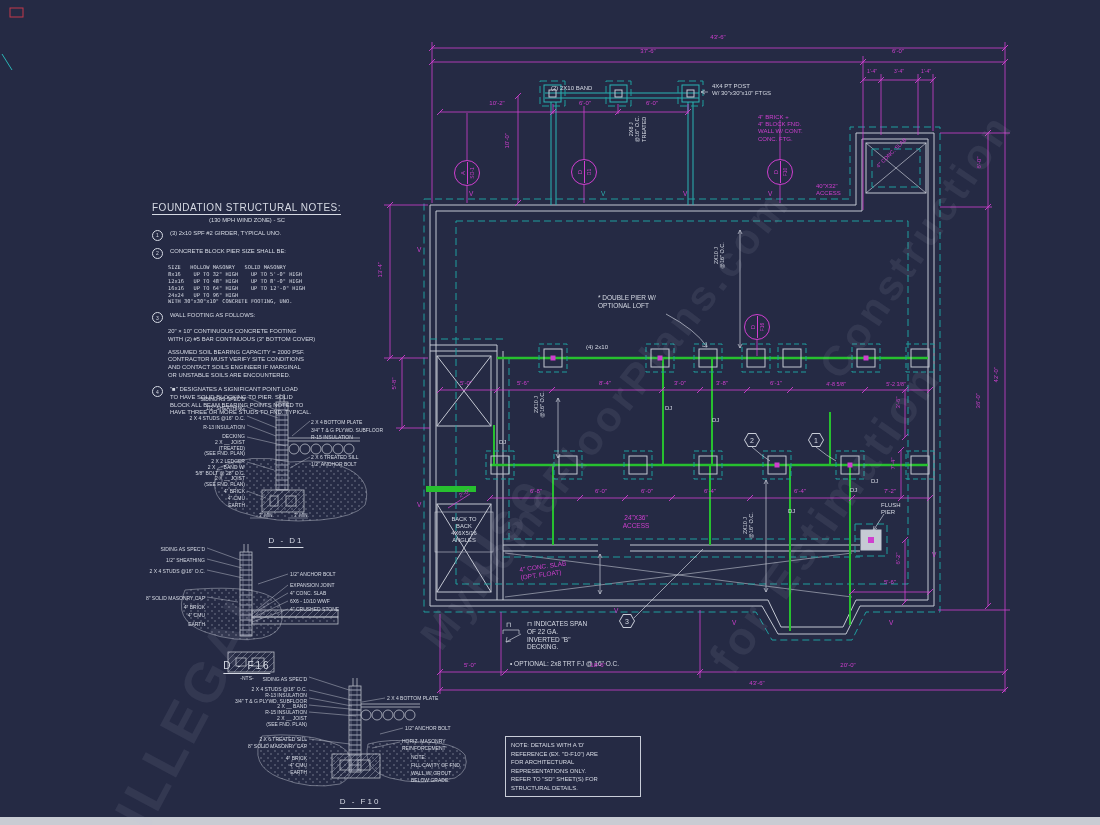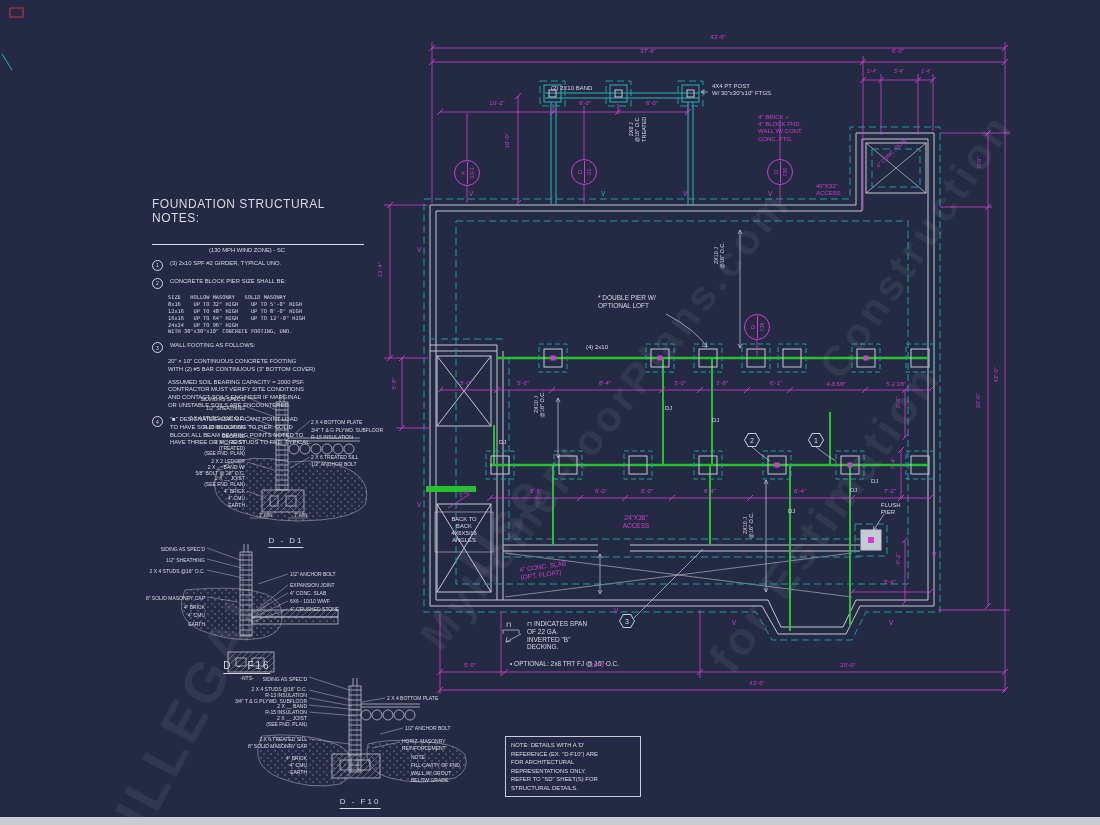--- a/index.html
+++ b/index.html
@@ -14,21 +14,21 @@
        clip-path:polygon(25% 0,75% 0,100% 50%,75% 100%,25% 100%,0 50%);}
   .hex .in{position:absolute;left:1px;top:1px;width:14px;height:12px;background:#252a44;
        clip-path:polygon(25% 0,75% 0,100% 50%,75% 100%,25% 100%,0 50%);
        display:flex;align-items:center;justify-content:center;color:#d6dae4;font-size:7px;}
   .bub{position:absolute;width:26px;height:26px;border:1px solid #cf3fcf;border-radius:50%;box-sizing:border-box;}
   .bub .dv{position:absolute;left:50%;top:1px;bottom:1px;width:1px;background:#cf3fcf;}
   .bub span{position:absolute;color:#cf3fcf;transform:translate(-50%,-50%) rotate(-90deg);white-space:nowrap;}
   .bub .a{left:32%;top:50%;font-size:6px;}
   .bub .b{left:72%;top:50%;font-size:5px;}
   #structural-notes{position:absolute;left:152px;top:197px;width:212px;color:#d6dae4;}
-  #sn-title{font-size:12px;letter-spacing:0.5px;border-bottom:1px solid #d6dae4;display:inline-block;padding-bottom:19px;}
+  #sn-title{font-size:10px;letter-spacing:0.5px;border-bottom:1px solid #d6dae4;display:inline-block;padding-bottom:1px;}
   #sn-sub{font-size:5.8px;text-align:center;width:190px;margin-top:2px;}
   .sn-row{display:flex;gap:7px;margin-top:7px;font-size:5.9px;line-height:1.3;}
   .sn-row .num{flex:0 0 9px;height:9px;border:0.8px solid #d6dae4;border-radius:50%;
       font-size:5px;display:flex;align-items:center;justify-content:center;}
   .sn-row.nob{margin-left:16px;margin-top:5px;}
   .sn-row .txt{white-space:pre-line;}
   .sn-row.pre .txt{white-space:pre;font-family:"DejaVu Sans Mono",monospace;font-size:5.3px;}
   #note-box{position:absolute;border:1px solid #c9cdd8;color:#d6dae4;font-size:5.9px;
       line-height:1.45;padding:4px 5px;white-space:pre-line;}
   #title-block{position:absolute;left:766px;top:700px;}

